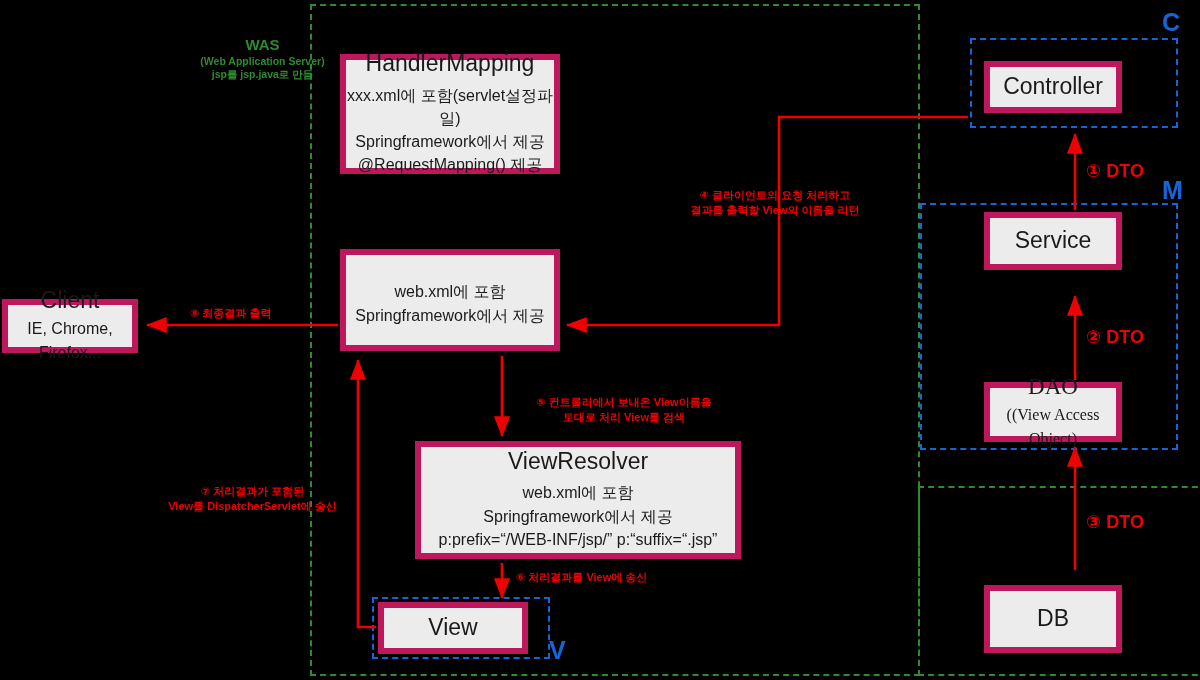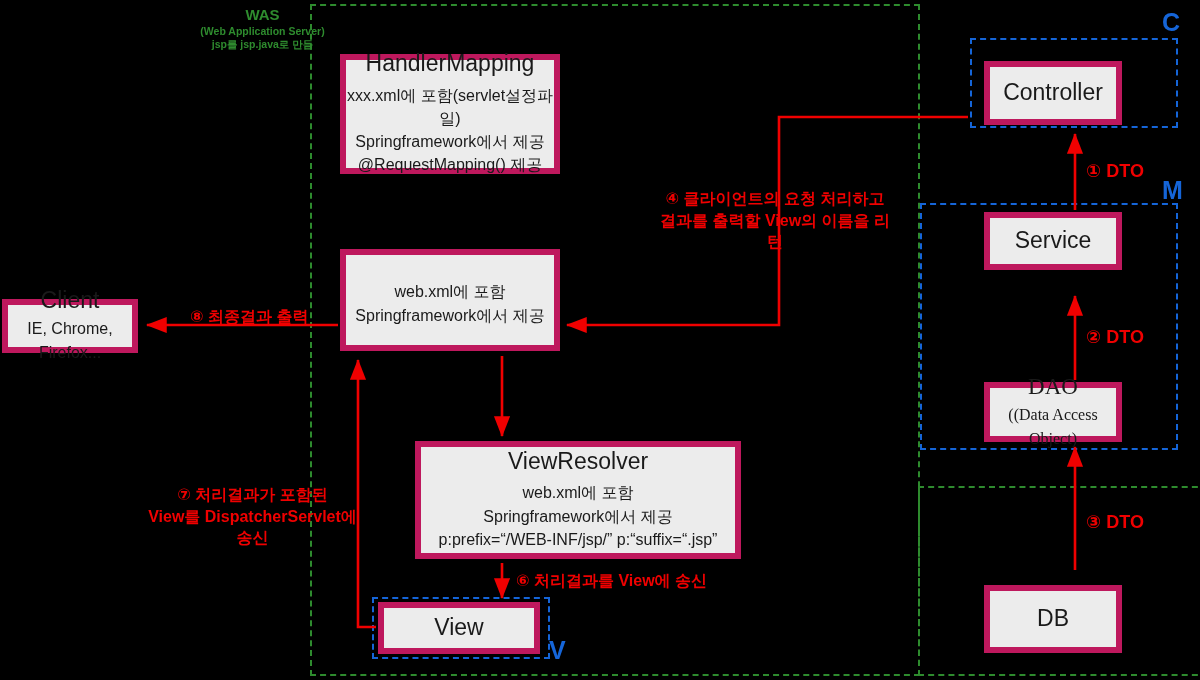--- a/index.html
+++ b/index.html
@@ -18,31 +18,31 @@
   
   .node{position:absolute;box-sizing:border-box;background:#ececec;
         border:6px solid #be185d;display:flex;flex-direction:column;
         align-items:center;justify-content:center;text-align:center;color:#1a1a1a;}
   .node .title{font-size:23px;line-height:1.1;font-weight:400;}
   .node .sub{font-size:16px;line-height:1.45;margin-top:7px;white-space:pre-line;}
   .node.tight .sub{margin-top:4px;}
 
   
   .was-cap{position:absolute;color:#2e8b2e;text-align:center;line-height:1.25;
-           font-weight:bold;}
+           font-weight:bold;margin-top:30px;}
   .was-cap .l1{font-size:15px;}
   .was-cap .l2{font-size:10.5px;}
   .was-cap .l3{font-size:10.5px;}
 
   
   svg.wires{position:absolute;left:0;top:0;width:1200px;height:680px;
             pointer-events:none;overflow:visible;}
 
   
-  .anno{position:absolute;color:#f00000;font-weight:bold;font-size:16px;
+  .anno{position:absolute;color:#f00000;font-weight:bold;font-size:11px;
         line-height:1.35;white-space:pre-line;}
   .anno.c{text-align:center;}
   .anno.dto{font-size:18px;white-space:nowrap;}
 </style>
 </head>
 <body>
 
 <div id="stage">
 
   <div class="region green" style="left:310px;top:4px;width:610px;height:672px;"></div>
@@ -105,45 +105,47 @@
 Springframework에서 제공</div>
   </div>
 
   <div class="node" style="left:415px;top:441px;width:326px;height:118px;">
     <div class="title">ViewResolver</div>
     <div class="sub">web.xml에 포함
 Springframework에서 제공
 p:prefix=“/WEB-INF/jsp/”  p:“suffix=“.jsp”</div>
   </div>
 
-  <div class="node" style="left:378px;top:602px;width:162px;height:52px;">
+  <div class="node" style="left:378px;top:602px;width:150px;height:52px;">
     <div class="title">View</div>
   </div>
 
-  <div class="node" style="left:984px;top:61px;width:138px;height:64px;">
+  <div class="node" style="left:984px;top:61px;width:138px;height:52px;">
     <div class="title">Controller</div>
   </div>
 
   <div class="node" style="left:984px;top:212px;width:138px;height:58px;">
     <div class="title">Service</div>
   </div>
 
   <div class="node tight" style="left:984px;top:382px;width:138px;height:60px;font-family:Liberation Serif, serif;">
     <div class="title">DAO</div>
-    <div class="sub">((Data Access Object)</div>
+    <div class="sub">((View Access Object)</div>
   </div>
 
   <div class="node" style="left:984px;top:585px;width:138px;height:68px;">
     <div class="title">DB</div>
   </div>
 
   <div class="anno dto" style="left:1086px;top:159px;">① DTO</div>
   <div class="anno dto" style="left:1086px;top:325px;">② DTO</div>
   <div class="anno dto" style="left:1086px;top:510px;">③ DTO</div>
 
   <div class="anno c" style="left:660px;top:188px;width:230px;">④ 클라이언트의 요청 처리하고
 결과를 출력할 View의 이름을 리턴</div>
+  <div class="anno c" style="left:508px;top:395px;width:232px;">⑤ 컨트롤러에서 보내온 View이름을
+토대로 처리 View를 검색</div>
   <div class="anno" style="left:516px;top:570px;">⑥ 처리결과를 View에 송신</div>
   <div class="anno c" style="left:140px;top:484px;width:225px;">⑦ 처리결과가 포함된
 View를 DispatcherServlet에 송신</div>
   <div class="anno" style="left:190px;top:306px;">⑧ 최종결과 출력</div>
 
 </div>
 
 </body></html>

